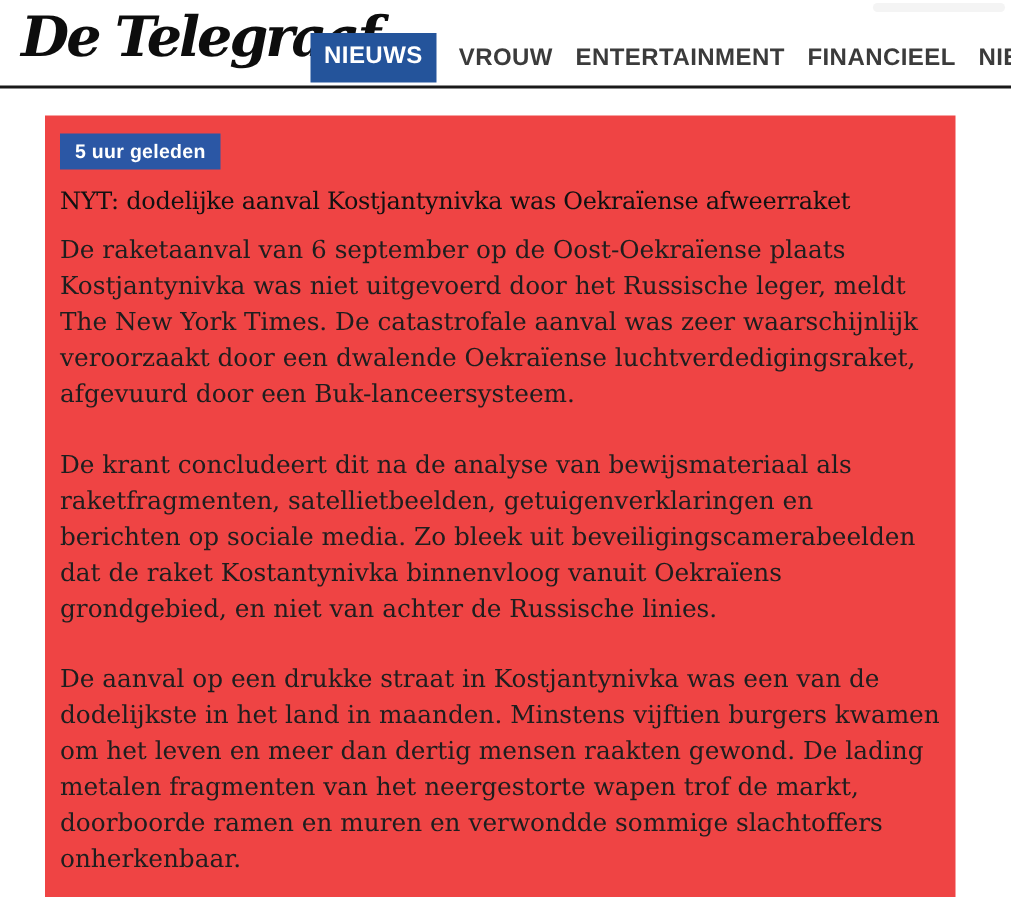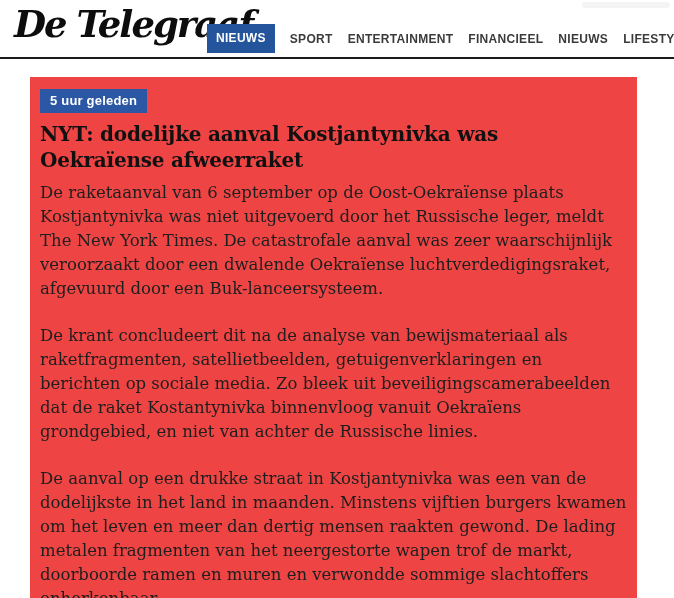--- a/index.html
+++ b/index.html
@@ -30,21 +30,21 @@
     cursor: pointer;
   }
   .main-nav {
     position: absolute; left: 207px; top: 25px;
     height: 27px;
     display: flex;
     align-items: center;
     gap: 15px;
   }
   .nav-item {
-    font-size: 12px;
+    font-size: 16px;
     font-weight: bold;
     color: #3b3b3b;
     letter-spacing: 0.3px;
     white-space: nowrap;
     cursor: pointer;
     text-decoration: none;
     text-align: center;
   }
   .nav-item.active {
     background: #24549B;
@@ -72,22 +72,22 @@
     display: inline-block;
     background: #2B57A5;
     color: #ffffff;
     font-size: 13px;
     font-weight: bold;
     padding: 4px 10px 5px;
     letter-spacing: 0.2px;
   }
   .headline {
     font-family: "DejaVu Serif", serif;
-    font-size: 20px;
-    font-weight: bold;
+    font-size: 16px;
+    font-weight: normal;
     color: #111111;
     line-height: 26px;
     letter-spacing: -0.2px;
     margin: 8px 0 0;
   }
   .para {
     font-family: "DejaVu Serif", serif;
     font-size: 16.5px;
     line-height: 24px;
     color: #1e1e1e;
@@ -98,21 +98,21 @@
 </head>
 <body>
 
 <div class="page">
 
   <header class="site-header">
     <div class="logo">De Telegraaf</div>
 
     <nav class="main-nav">
       <a class="nav-item active">NIEUWS</a>
-      <a class="nav-item">SPORT</a>
+      <a class="nav-item">VROUW</a>
       <a class="nav-item">ENTERTAINMENT</a>
       <a class="nav-item">FINANCIEEL</a>
       <a class="nav-item">NIEUWS</a>
       <a class="nav-item">LIFESTYLE</a>
 
     </nav>
   </header>
 
   <div class="artifact"></div>
 

